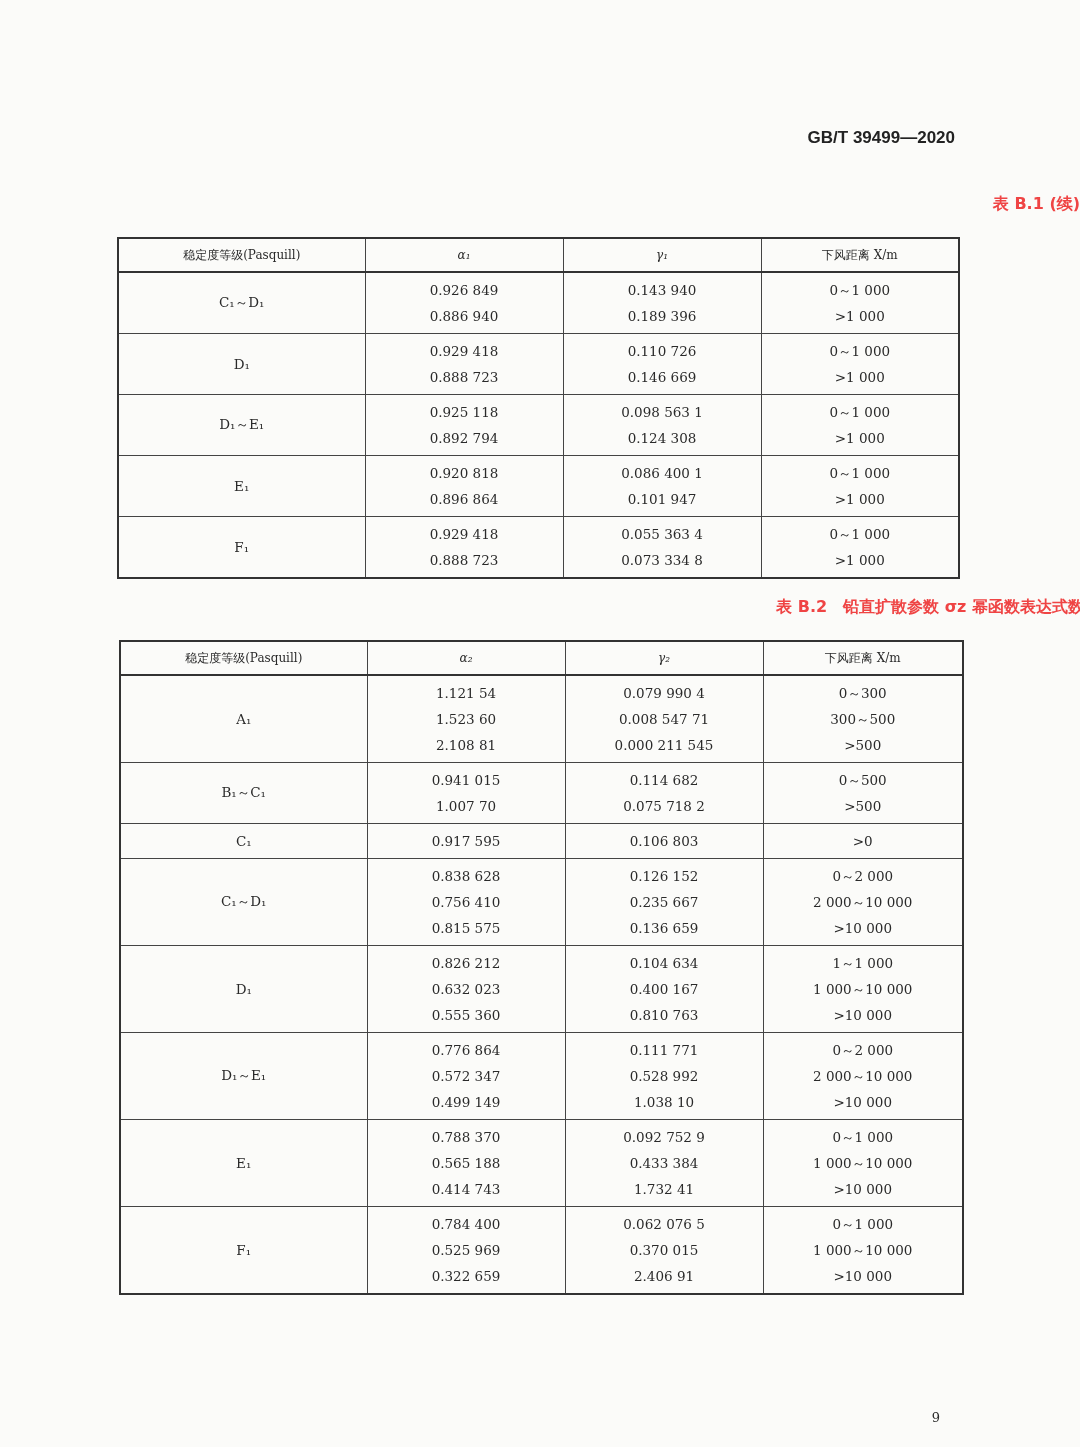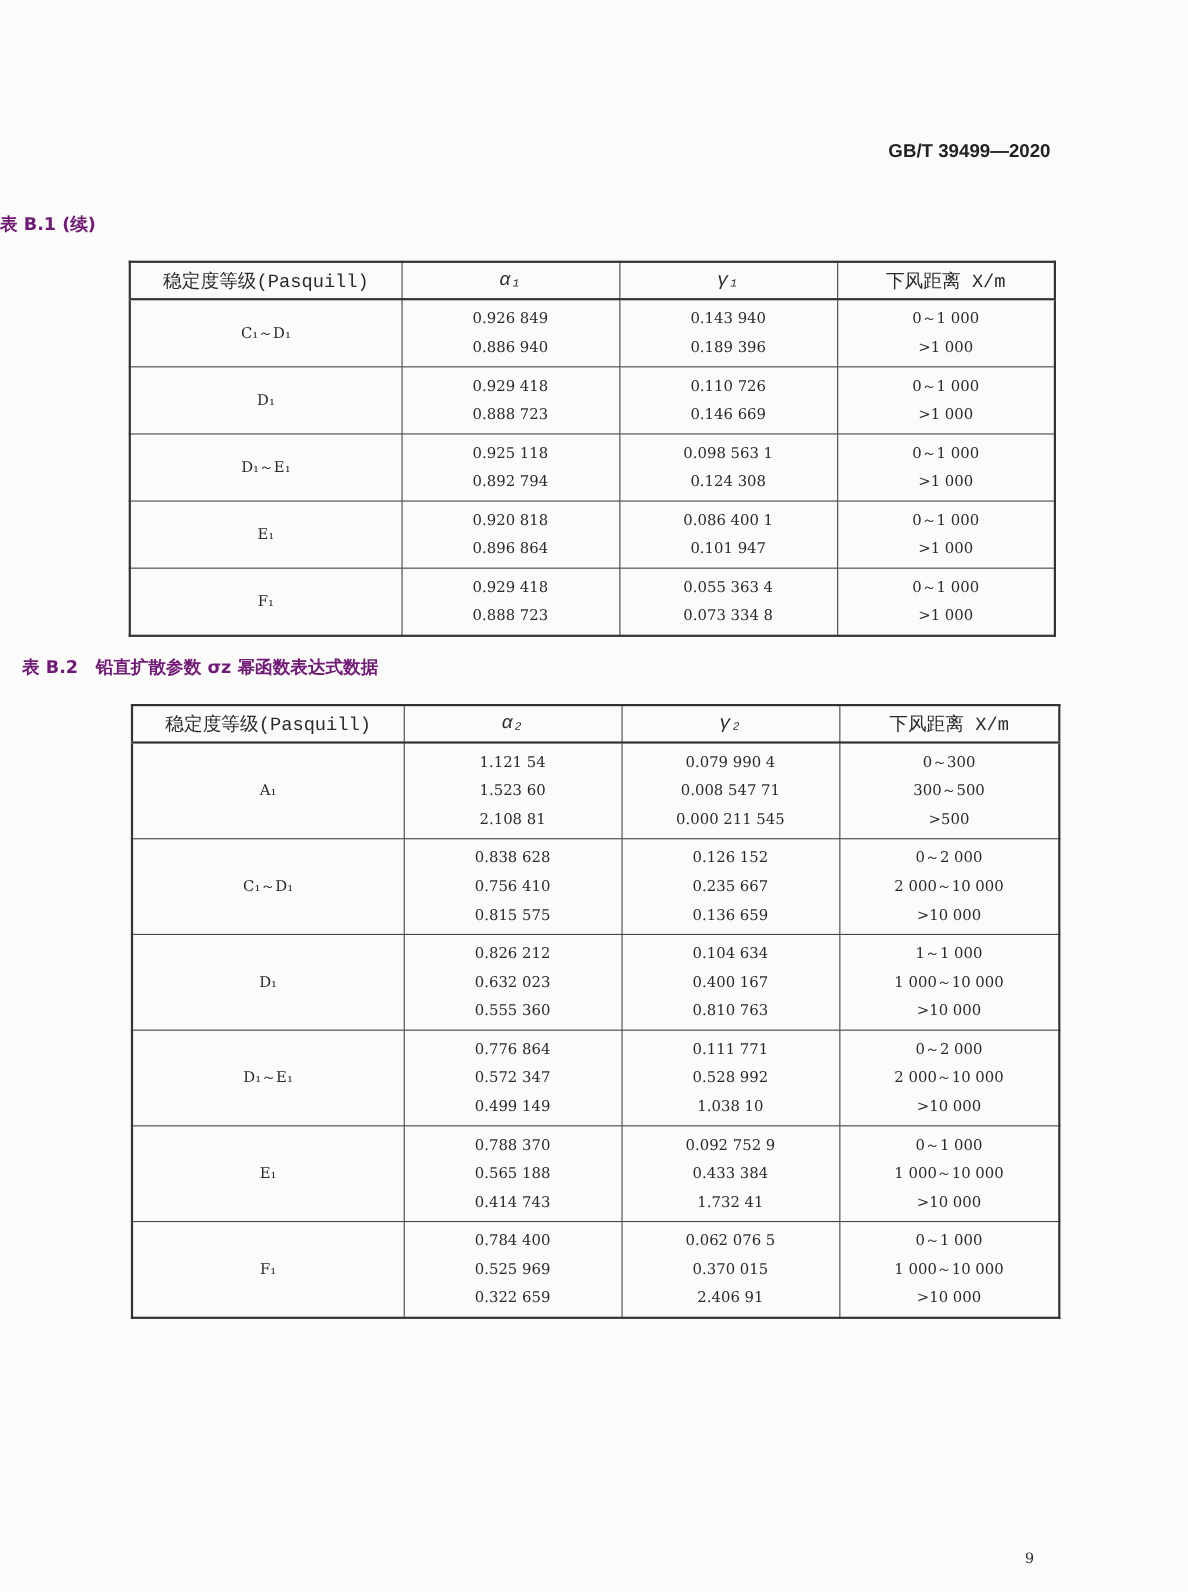--- a/index.html
+++ b/index.html
@@ -5,31 +5,31 @@
   html, body { margin: 0; padding: 0; }
   body {
     width: 1080px; height: 1447px; background: #fbfbf9; position: relative; overflow: hidden;
     font-family: "DejaVu Serif", "Liberation Serif", serif; color: #2a2a2a;
   }
   .std-code {
     position: absolute; right: 125px; top: 128px;
     font-family: "Liberation Sans", "DejaVu Sans", sans-serif; font-weight: bold; font-size: 17px; color: #222; text-align: center;
   }
   .caption {
-    position: absolute; left: 0; width: 1080px; text-align: left;
-    font-family: "DejaVu Sans", "Liberation Sans", sans-serif; font-weight: bold; font-size: 16px; color: #701a75;
+    position: absolute; left: 0; width: 1080px; text-align: right;
+    font-family: "DejaVu Sans", "Liberation Sans", sans-serif; font-weight: bold; font-size: 16px; color: #ef4444;
   }
   table.grid {
     position: absolute; border-collapse: collapse; table-layout: fixed;
     border: 2px solid #333; font-size: 13.5px;
   }
   table.grid th, table.grid td {
     border: 1px solid #444; text-align: center; vertical-align: middle; padding: 0;
   }
-  table.grid th { font-weight: normal; height: 32px; font-size: 17px; font-family: Liberation Mono, monospace; }
+  table.grid th { font-weight: normal; height: 32px; font-size: 12px; }
   table.grid thead tr { border-bottom: 2px solid #333; }
   .cell-lines { display: flex; flex-direction: column; justify-content: flex-end; padding: 4px 0; }
   .cell-lines span { display: block; line-height: 26px; }
   .greek { font-style: italic; }
   .page-num { position: absolute; right: 140px; top: 1410px; font-size: 13px; }
 </style>
 </head>
 <body>
 
 <div class="std-code">GB/T 39499—2020</div>
@@ -196,20 +196,59 @@
         </td>
         <td>
           <div class="cell-lines">
             <span>0～300</span>
             <span>300～500</span>
             <span>&gt;500</span>
           </div>
         </td>
       </tr>
       <tr>
+        <td>B₁～C₁</td>
+        <td>
+          <div class="cell-lines">
+            <span>0.941 015</span>
+            <span>1.007 70</span>
+          </div>
+        </td>
+        <td>
+          <div class="cell-lines">
+            <span>0.114 682</span>
+            <span>0.075 718 2</span>
+          </div>
+        </td>
+        <td>
+          <div class="cell-lines">
+            <span>0～500</span>
+            <span>&gt;500</span>
+          </div>
+        </td>
+      </tr>
+      <tr>
+        <td>C₁</td>
+        <td>
+          <div class="cell-lines">
+            <span>0.917 595</span>
+          </div>
+        </td>
+        <td>
+          <div class="cell-lines">
+            <span>0.106 803</span>
+          </div>
+        </td>
+        <td>
+          <div class="cell-lines">
+            <span>&gt;0</span>
+          </div>
+        </td>
+      </tr>
+      <tr>
         <td>C₁～D₁</td>
         <td>
           <div class="cell-lines">
             <span>0.838 628</span>
             <span>0.756 410</span>
             <span>0.815 575</span>
           </div>
         </td>
         <td>
           <div class="cell-lines">

